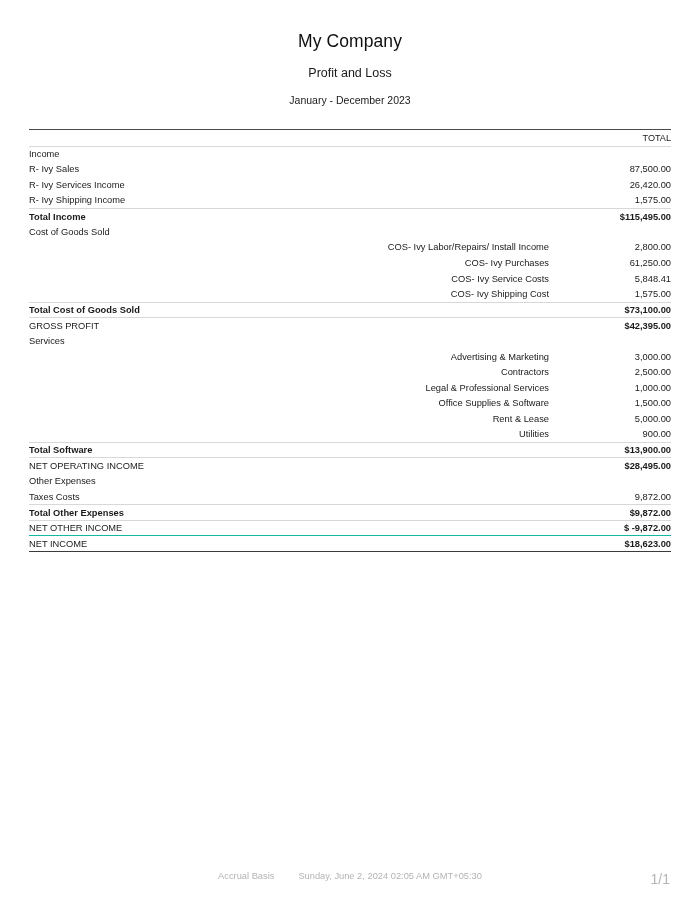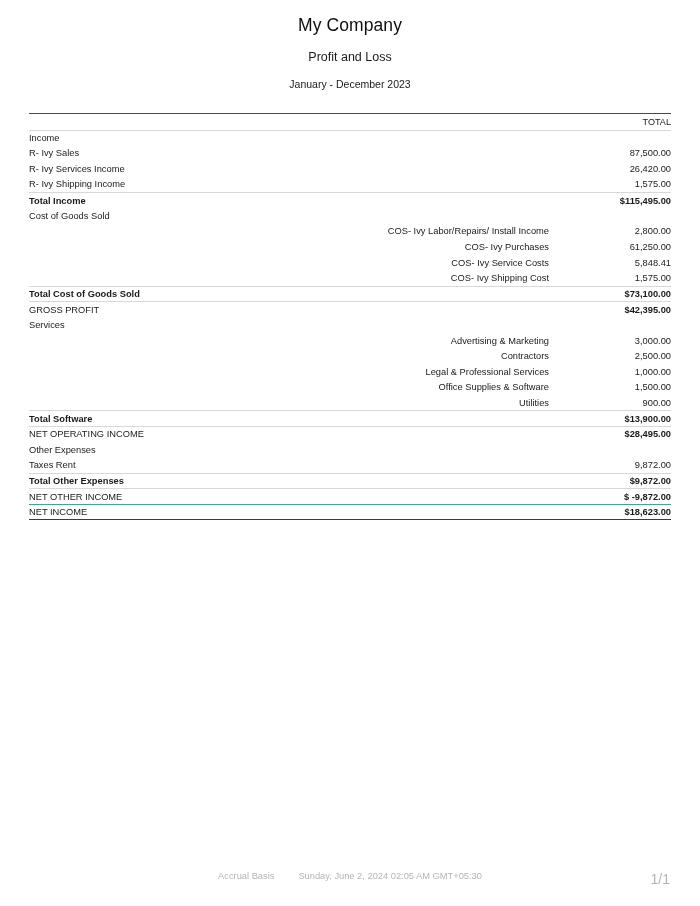--- a/index.html
+++ b/index.html
@@ -19,21 +19,21 @@
   .page {
     position: relative;
     width: 700px;
     height: 906px;
     box-sizing: border-box;
   }
 
   
   .report-header {
     text-align: center;
-    padding-top: 15px;
+    padding-top: 31px;
   }
   .company-name {
     font-size: 17.5px;
     font-weight: 400;
     color: #0f0f0f;
     letter-spacing: 0.1px;
     line-height: 1.2;
     margin: 0;
   }
   .report-title {
@@ -236,39 +236,43 @@
       </tr>
       <tr class="row">
         <td class="cell-label indent-2">Legal &amp; Professional Services</td>
         <td class="cell-value">1,000.00</td>
       </tr>
       <tr class="row">
         <td class="cell-label indent-2">Office Supplies &amp; Software</td>
         <td class="cell-value">1,500.00</td>
       </tr>
       <tr class="row">
+        <td class="cell-label indent-2">Rent &amp; Lease</td>
+        <td class="cell-value">5,000.00</td>
+      </tr>
+      <tr class="row">
         <td class="cell-label indent-2">Utilities</td>
         <td class="cell-value">900.00</td>
       </tr>
       <tr class="row total-row rule-thin">
         <td class="cell-label indent-0">Total Software</td>
         <td class="cell-value">$13,900.00</td>
       </tr>
 
       <tr class="row summary-row rule-thin">
         <td class="cell-label indent-0">NET OPERATING INCOME</td>
         <td class="cell-value">$28,495.00</td>
       </tr>
 
       <tr class="row section-head">
         <td class="cell-label indent-0">Other Expenses</td>
         <td class="cell-value"></td>
       </tr>
       <tr class="row">
-        <td class="cell-label indent-1">Taxes Rent</td>
+        <td class="cell-label indent-1">Taxes Costs</td>
         <td class="cell-value">9,872.00</td>
       </tr>
       <tr class="row total-row rule-thin">
         <td class="cell-label indent-0">Total Other Expenses</td>
         <td class="cell-value">$9,872.00</td>
       </tr>
 
       <tr class="row summary-row rule-thin">
         <td class="cell-label indent-0">NET OTHER INCOME</td>
         <td class="cell-value">$ -9,872.00</td>

